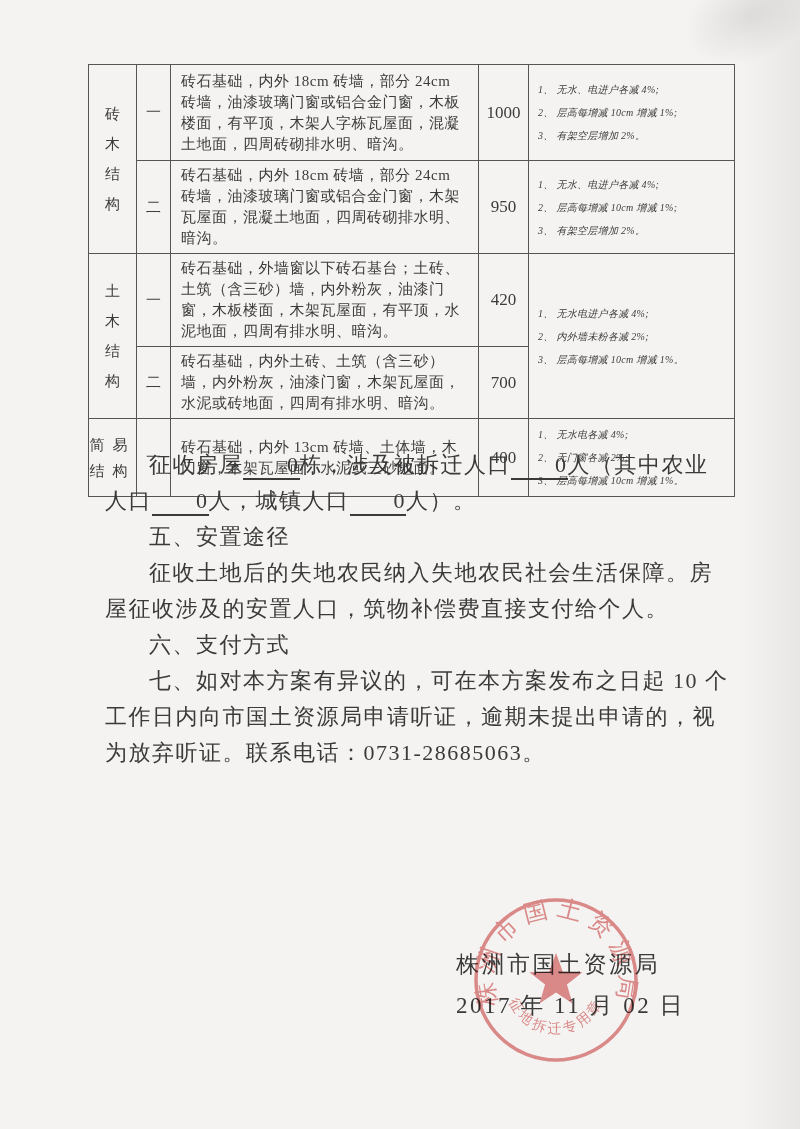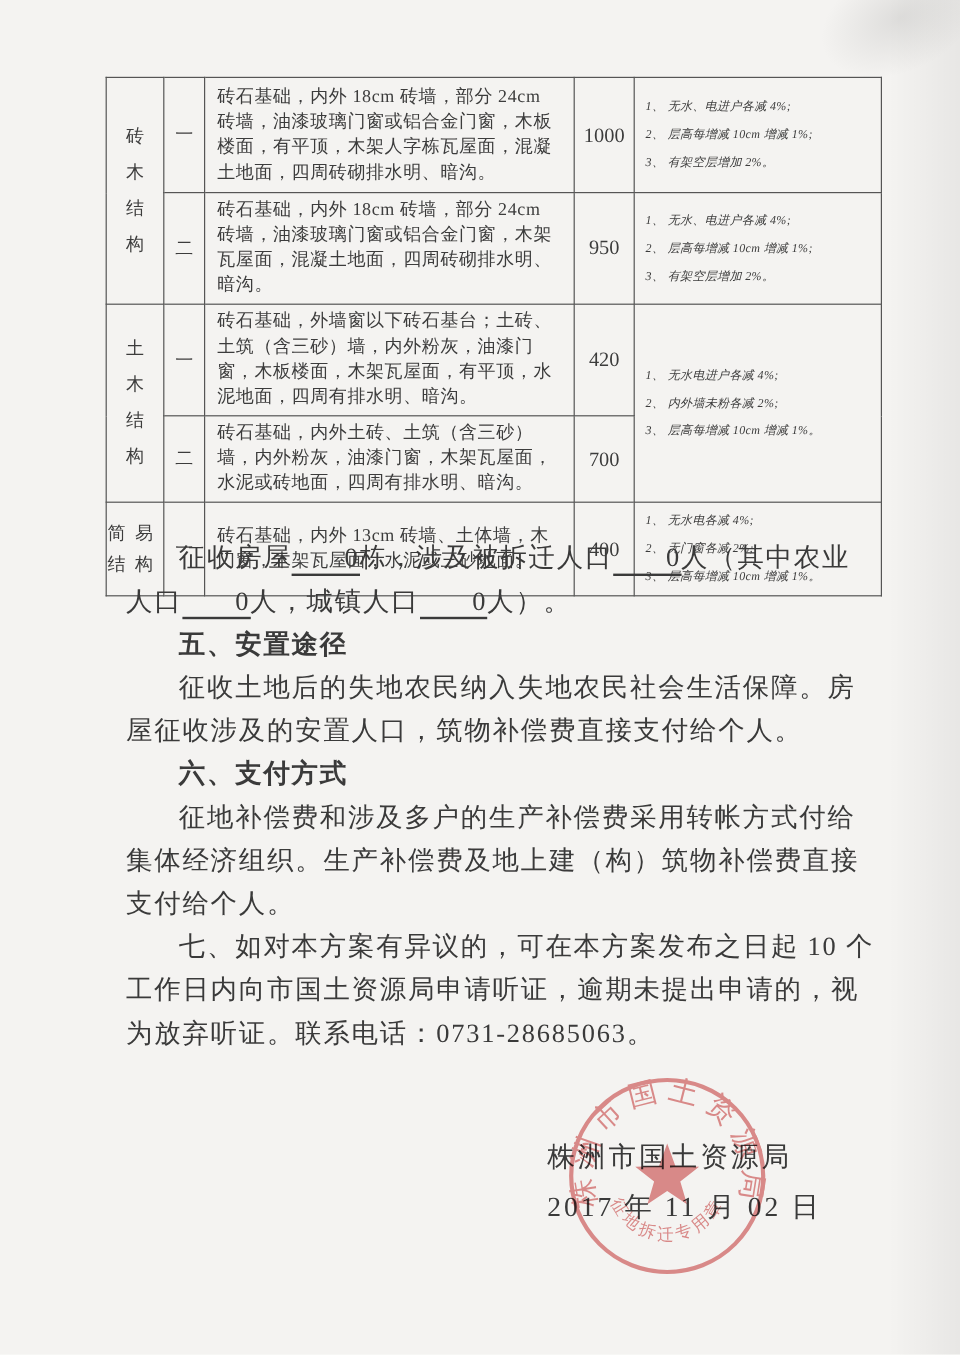--- a/index.html
+++ b/index.html
@@ -46,21 +46,21 @@
 
   tr.r1 { height:96px; } tr.r2 { height:68px; } tr.r3 { height:86px; }
   tr.r4 { height:64px; } tr.r5 { height:66px; }
 
   
   .bodytext {
     position:absolute; left:105px; top:447px; width:624px;
     font-size:22px; line-height:36px; letter-spacing:1.5px; color:#3a3a3a;
   }
   .bodytext p { text-indent:44px; }
-  .bodytext h3 { font-size:22px; font-weight:bold; text-indent:44px; line-height:36px; }
+  .bodytext h3 { font-size:22px; font-weight:normal; text-indent:44px; line-height:36px; }
   .blank {
     display:inline-block; min-width:36px; text-align:center;
     border-bottom:2px solid #3a3a3a; line-height:26px;
   }
 
   
   .signature {
     position:absolute; left:456px; top:944px;
     font-size:23px; line-height:41px; letter-spacing:2.5px; color:#3a3a3a;
   }
@@ -144,21 +144,20 @@
   </tbody>
     </table>
 
   <div class="bodytext">
     <p><span>征收房屋</span><span class="blank">0</span><span>栋，涉及被拆迁人口</span><span class="blank">0</span><span>人（其中农业人口</span><span class="blank">0</span><span>人，城镇人口</span><span class="blank">0</span><span>人）。</span></p>
 
     <h3>五、安置途径</h3>
     <p>征收土地后的失地农民纳入失地农民社会生活保障。房屋征收涉及的安置人口，筑物补偿费直接支付给个人。</p>
 
     <h3>六、支付方式</h3>
-    <p>征地补偿费和涉及多户的生产补偿费采用转帐方式付给集体经济组织。生产补偿费及地上建（构）筑物补偿费直接支付给个人。</p>
 
     <p>七、如对本方案有异议的，可在本方案发布之日起 10 个工作日内向市国土资源局申请听证，逾期未提出申请的，视为放弃听证。联系电话：0731-28685063。</p>
   </div>
 
   <div class="signature">
     <div>株洲市国土资源局</div>
     <div>2017 年 11 月 02 日</div>
   </div>
 
   <svg class="seal" viewBox="0 0 192 192">

